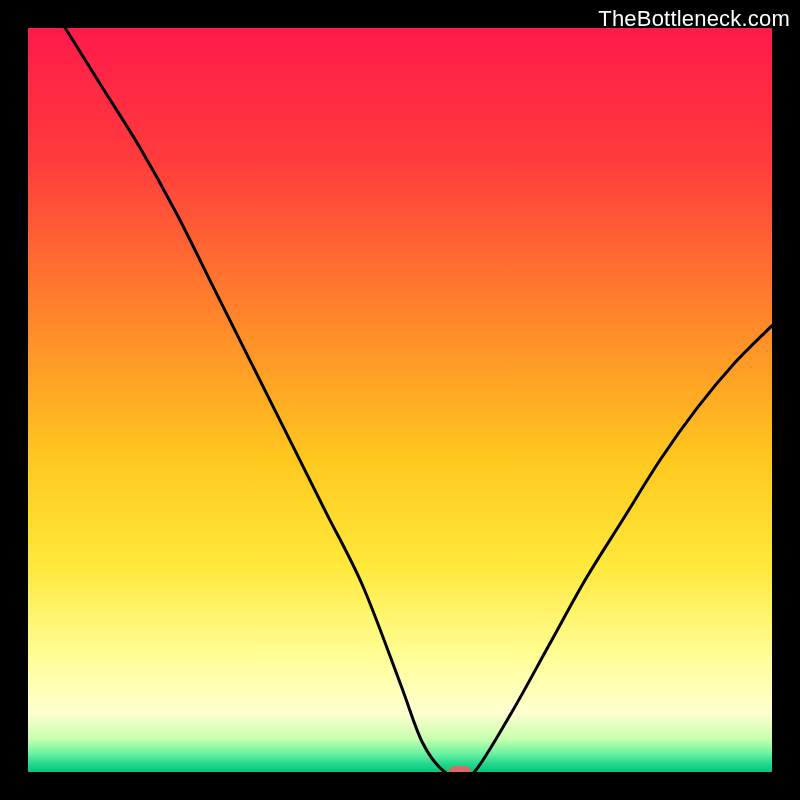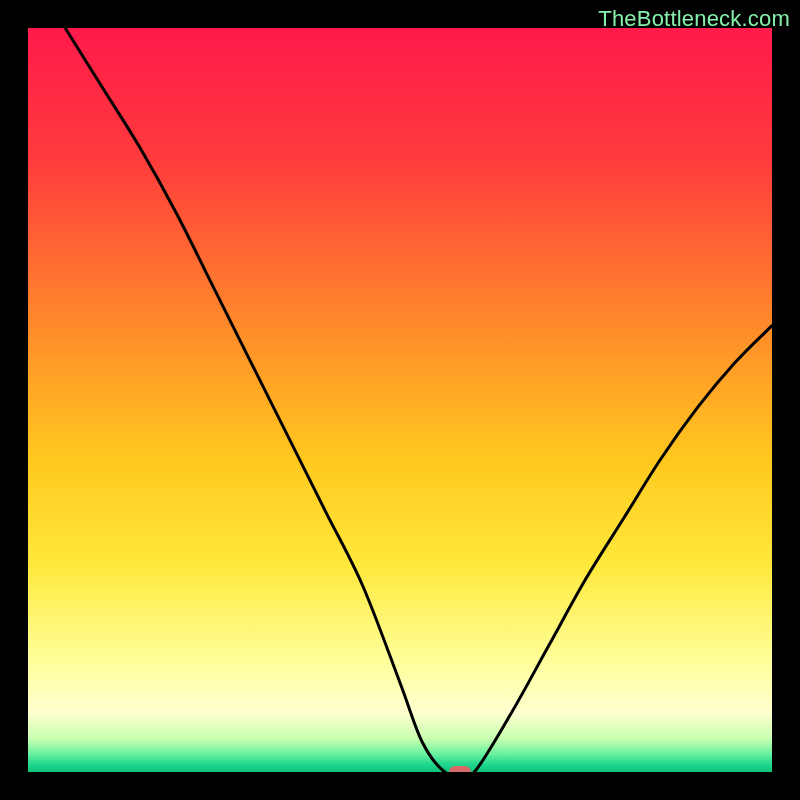--- a/index.html
+++ b/index.html
@@ -13,21 +13,21 @@
   .container {
     position: relative;
     width: 800px;
     height: 800px;
     background: #000;
   }
   .watermark {
     position: absolute;
     top: 6px;
     right: 10px;
-    color: #86efac;
+    color: #ffffff;
     font-size: 22px;
     font-weight: 500;
     letter-spacing: 0.2px;
   }
   .plot-area {
     position: absolute;
     left: 28px;
     top: 28px;
     width: 744px;
     height: 744px;

